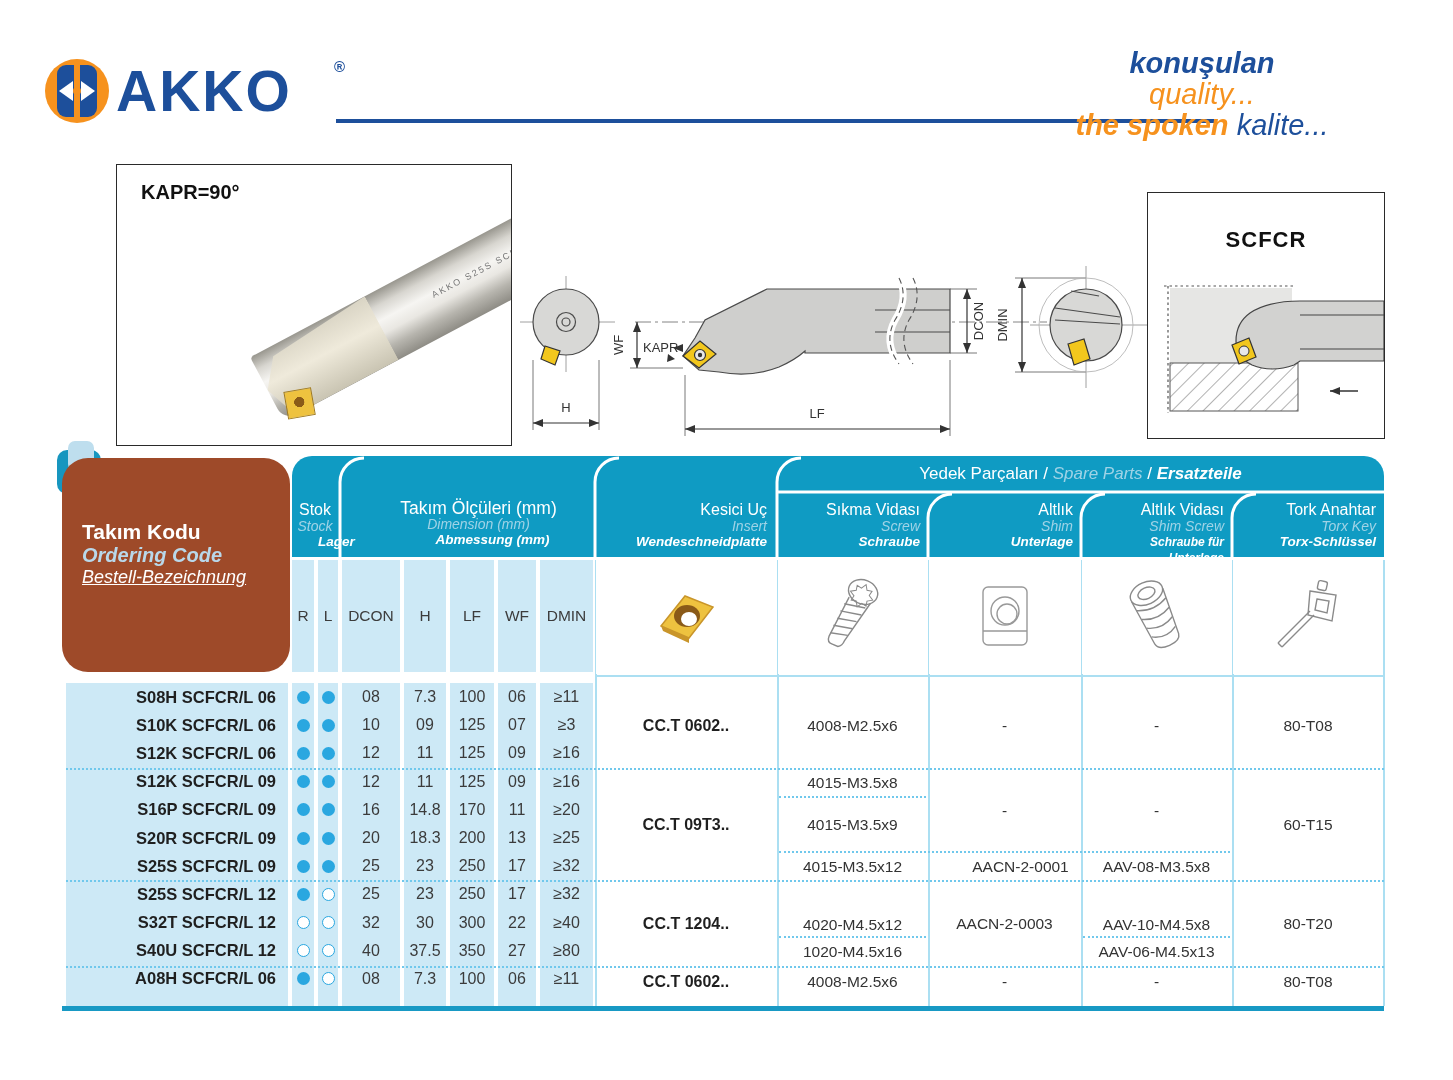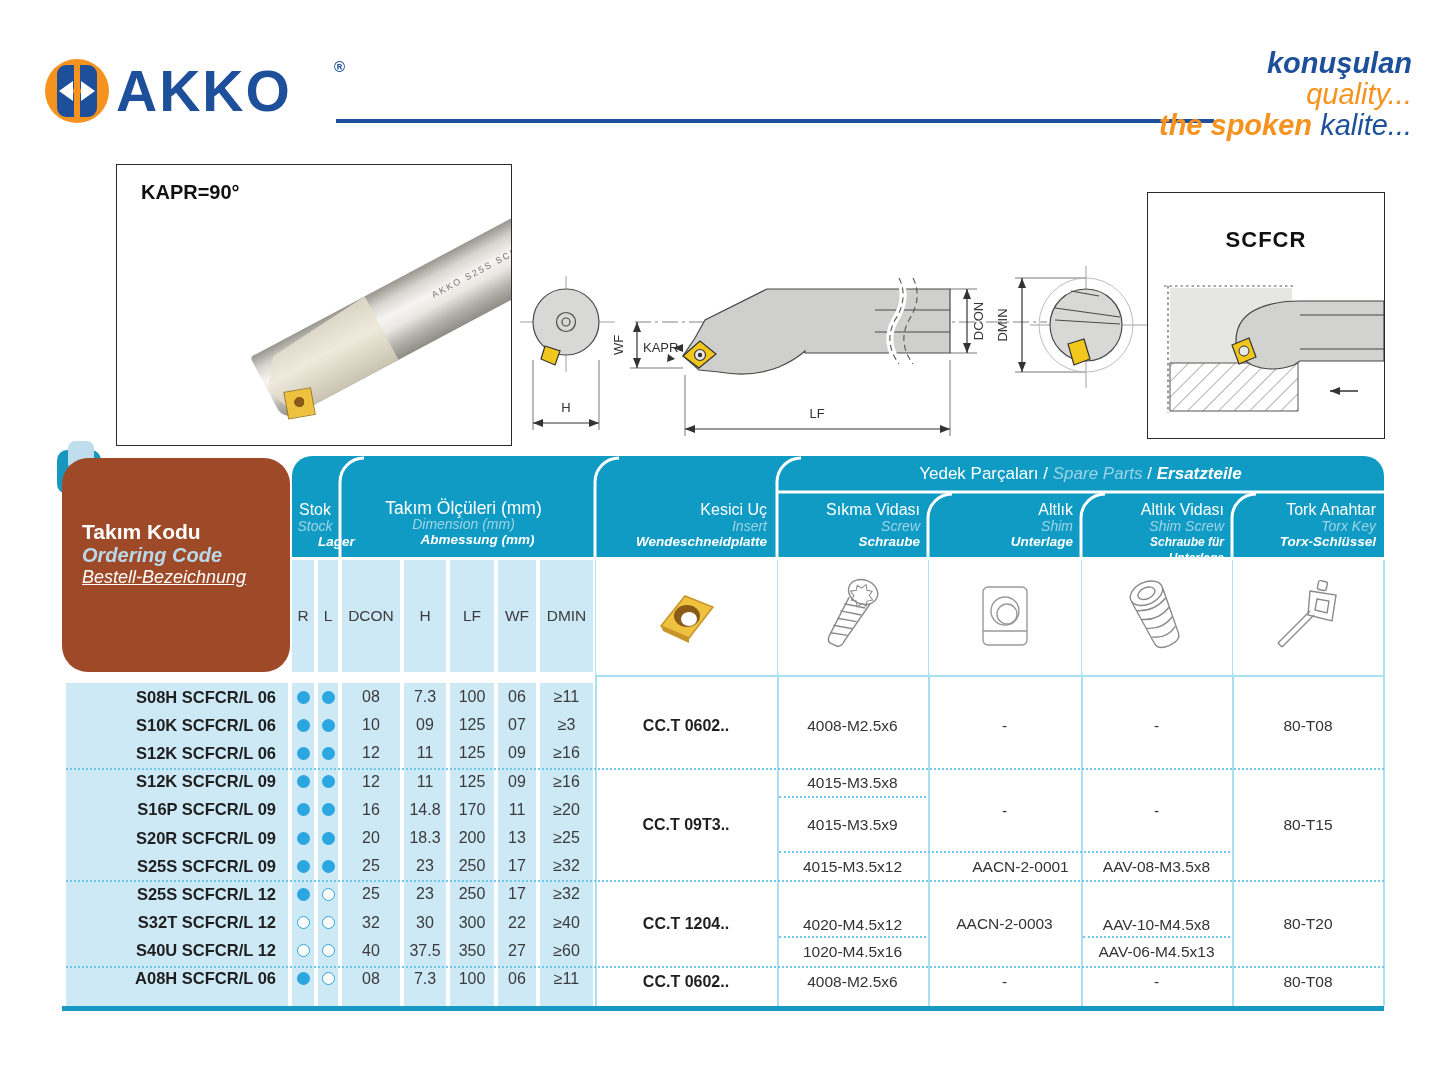--- a/index.html
+++ b/index.html
@@ -4,21 +4,21 @@
 <style>
   html,body{margin:0;padding:0;background:#fff;}
   .page{position:relative;width:1453px;height:1080px;background:#fff;overflow:hidden;
         font-family:"Liberation Sans",sans-serif;}
   .a{position:absolute;}
 
   
   .akko-word{font-weight:bold;font-size:57px;letter-spacing:2px;color:#1d4f9b;}
   .reg{font-size:15px;color:#1d4f9b;font-weight:bold;}
   .underline{background:#1d4f9b;}
-  .slogan{text-align:right;line-height:31px;font-size:29px;font-style:italic;}
+  .slogan{text-align:center;line-height:31px;font-size:29px;font-style:italic;}
   .slogan .b{font-weight:bold;}
   .blue{color:#1d4f9b;} .orange{color:#f6921e;}
 
   
   .frame{border:1.6px solid #2a2a2a;background:#fff;}
   .kapr-lab{font-weight:bold;font-size:20px;color:#111;}
   .photo-clip{position:absolute;left:0;top:0;right:0;bottom:0;overflow:hidden;}
   .bar{position:absolute;left:150px;top:188px;width:520px;height:72px;
        transform:rotate(-28deg);transform-origin:0 50%;
        background:linear-gradient(to bottom,#98968e 0%,#d8d6d0 20%,#f6f5f2 40%,#e9e7e2 58%,#b7b5ae 78%,#8e8c85 100%);
@@ -220,21 +220,21 @@
         <div class="l2">Ordering Code</div>
         <div class="l3">Bestell-Bezeichnung</div>
       </div>
     </div>
 
     <div class="a hdr center" style="left:228px;top:54px;width:50px">
       <div class="t">Stok</div>
       <div class="e">Stock</div>
       <div class="d">Lager</div>
     </div>
-    <div class="a hdr center" style="left:274px;top:52px;width:255px">
+    <div class="a hdr center" style="left:289px;top:52px;width:255px">
       <div class="t" style="font-size:17.5px">Takım Ölçüleri (mm)</div>
       <div class="e">Dimension (mm)</div>
       <div class="d">Abmessung (mm)</div>
     </div>
     <div class="a hdr right" style="left:533px;top:54px;width:172px">
       <div class="t">Kesici Uç</div>
       <div class="e">Insert</div>
       <div class="d">Wendeschneidplatte</div>
     </div>
     <div class="a yedek" style="left:715px;top:10px;width:607px;height:32px">
@@ -390,21 +390,21 @@
           </div><div class="c">25</div><div class="c">23</div><div class="c">250</div><div class="c">17</div><div class="c">≥32</div><div></div><div></div><div></div><div></div><div></div></div>
         <div style="display: contents;"><div class="c code">S32T SCFCR/L 12</div><div class="c">
             <span class="dot empty"></span>
           </div><div class="c">
             <span class="dot empty"></span>
           </div><div class="c">32</div><div class="c">30</div><div class="c">300</div><div class="c">22</div><div class="c">≥40</div><div></div><div></div><div></div><div></div><div></div></div>
         <div style="display: contents;"><div class="c code">S40U SCFCR/L 12</div><div class="c">
             <span class="dot empty"></span>
           </div><div class="c">
             <span class="dot empty"></span>
-          </div><div class="c">40</div><div class="c">37.5</div><div class="c">350</div><div class="c">27</div><div class="c">≥60</div><div></div><div></div><div></div><div></div><div></div></div>
+          </div><div class="c">40</div><div class="c">37.5</div><div class="c">350</div><div class="c">27</div><div class="c">≥80</div><div></div><div></div><div></div><div></div><div></div></div>
         <div style="display: contents;"><div class="c code">A08H SCFCR/L 06</div><div class="c">
             <span class="dot filled"></span>
           </div><div class="c">
             <span class="dot empty"></span>
           </div><div class="c">08</div><div class="c">7.3</div><div class="c">100</div><div class="c">06</div><div class="c">≥11</div><div></div><div></div><div></div><div></div><div></div></div>
       </div>
 
     <div class="a grp bold" style="left:533px;top:235px;width:182px;height:86px">CC.T 0602..</div>
     <div class="a grp bold" style="left:533px;top:321px;width:182px;height:112px">CC.T 09T3..</div>
     <div class="a grp bold" style="left:533px;top:433px;width:182px;height:85px">CC.T 1204..</div>
@@ -425,21 +425,21 @@
     <div class="a grp" style="left:866px;top:518px;width:153px;height:32px">-</div>
 
     <div class="a grp" style="left:1019px;top:235px;width:151px;height:86px">-</div>
     <div class="a grp" style="left:1019px;top:321px;width:151px;height:83px">-</div>
     <div class="a grp" style="left:1019px;top:404px;width:151px;height:29px">AAV-08-M3.5x8</div>
     <div class="a grp bend" style="left:1019px;top:433px;width:151px;height:56px">AAV-10-M4.5x8</div>
     <div class="a grp" style="left:1019px;top:489px;width:151px;height:29px">AAV-06-M4.5x13</div>
     <div class="a grp" style="left:1019px;top:518px;width:151px;height:32px">-</div>
 
     <div class="a grp" style="left:1170px;top:235px;width:152px;height:86px">80-T08</div>
-    <div class="a grp" style="left:1170px;top:321px;width:152px;height:112px">80-T15</div>
+    <div class="a grp" style="left:1170px;top:321px;width:152px;height:112px">60-T15</div>
     <div class="a grp" style="left:1170px;top:433px;width:152px;height:85px">80-T20</div>
     <div class="a grp" style="left:1170px;top:518px;width:152px;height:32px">80-T08</div>
 
     <div class="a dotted" style="left:4px;top:320px;width:1318px"></div>
     <div class="a dotted" style="left:4px;top:432px;width:1318px"></div>
     <div class="a dotted" style="left:4px;top:518px;width:1318px"></div>
     <div class="a dotted" style="left:717px;top:348px;width:147px"></div>
     <div class="a dotted" style="left:717px;top:403px;width:451px"></div>
     <div class="a dotted" style="left:717px;top:488px;width:147px"></div>
     <div class="a dotted" style="left:1021px;top:488px;width:147px"></div>

